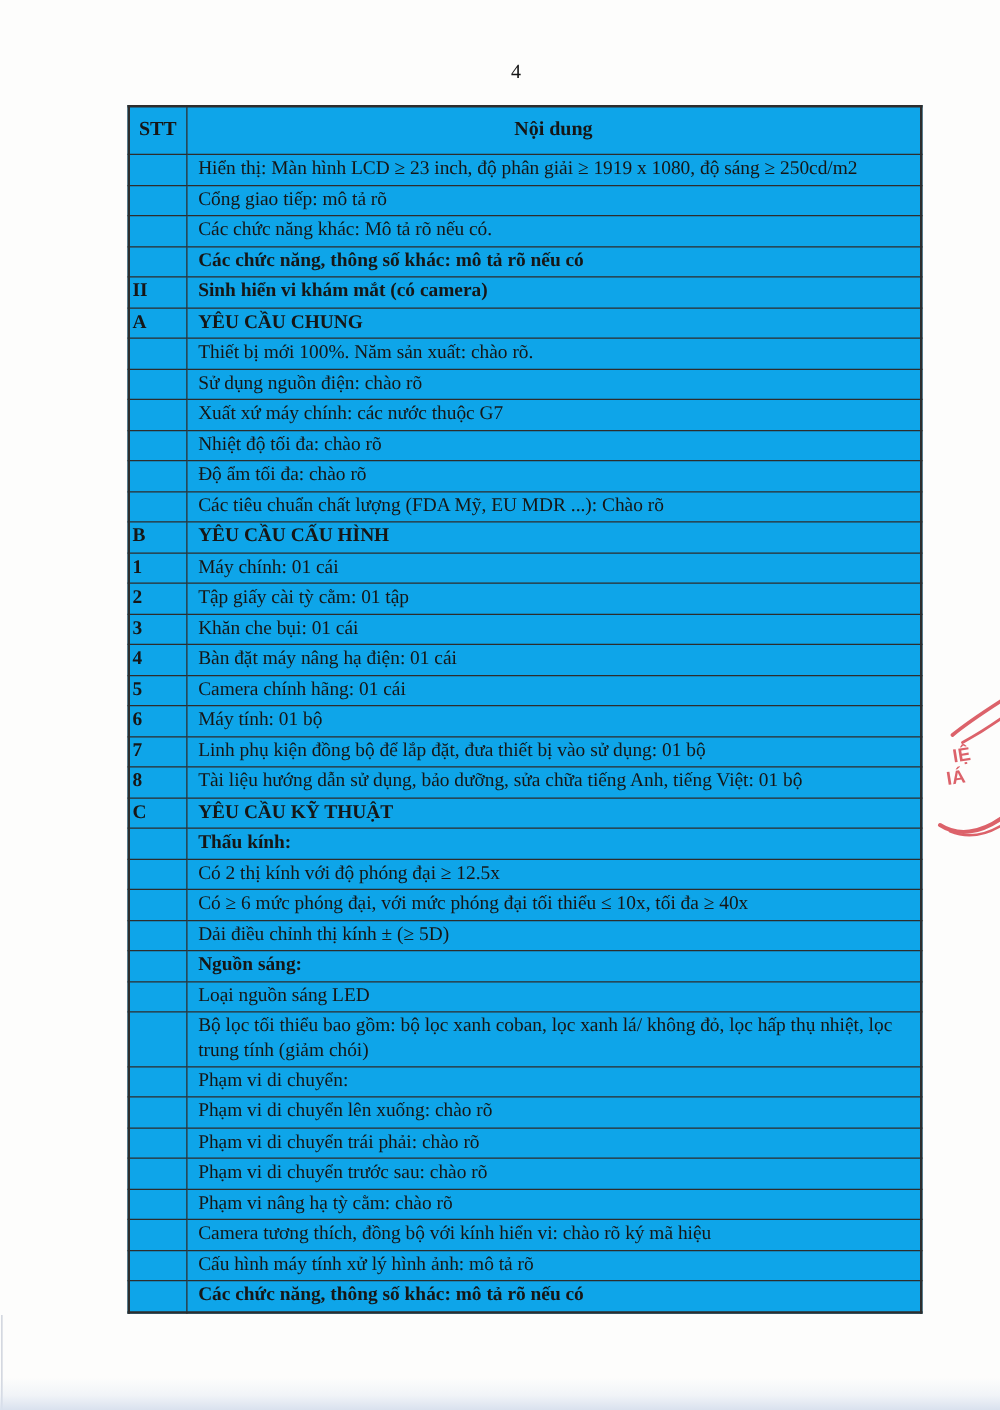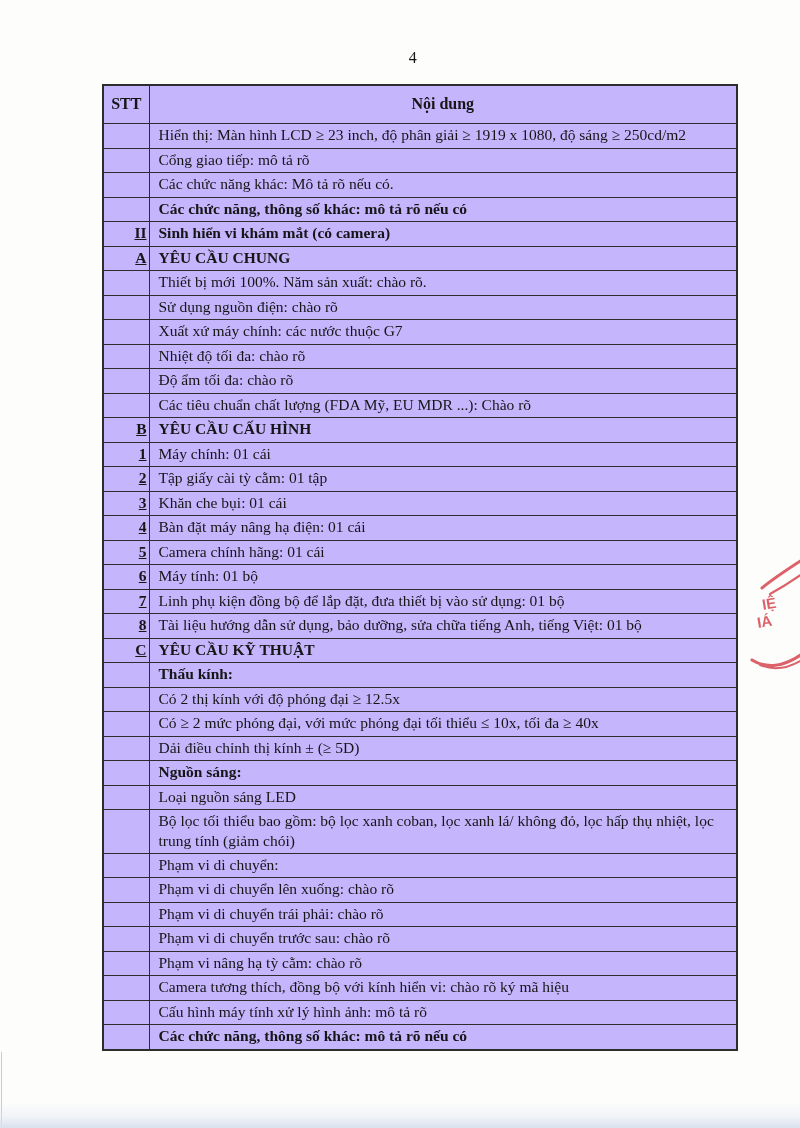--- a/index.html
+++ b/index.html
@@ -17,21 +17,21 @@
     text-align: center;
     font-size: 16px;
     letter-spacing: .5px;
   }
   table.spec {
     position: absolute;
     left: 102px; top: 84px;
     width: 636px;
     border-collapse: collapse;
     table-layout: fixed;
-    background: #c4b5fd;
+    background: #0ea5e9;
   }
   table.spec, table.spec td, table.spec th {
     border: 1.4px solid #2d2d2d;
   }
   table.spec { border-width: 2px; }
   td, th {
     font-size: 15.5px;
     line-height: 1.28;
     padding: 1px 8px 2px 9px;
     height: 20.5px;
@@ -40,24 +40,23 @@
     word-wrap: break-word;
   }
   th.h-stt, th.h-content {
     height: 33px;
     text-align: center;
     font-size: 16px;
     font-weight: bold;
     padding: 2px 4px;
   }
   td.stt {
-    text-align: right;
+    text-align: left;
     font-weight: bold;
     padding: 1px 2px 2px 2px;
-    text-decoration: underline;
   }
   tr.bold td.content { font-weight: bold; margin-top: 20px; }
   
   .stamp {
     position: absolute;
     right: 0; top: 548px;
     width: 52px; height: 140px;
     pointer-events: none;
   }
   .stamp svg { opacity: .82; }
@@ -190,21 +189,21 @@
       <tr class="bold">
         <td class="stt"></td>
         <td class="content">Thấu kính:</td>
       </tr>
       <tr>
         <td class="stt"></td>
         <td class="content">Có 2 thị kính với độ phóng đại ≥ 12.5x</td>
       </tr>
       <tr>
         <td class="stt"></td>
-        <td class="content">Có ≥ 2 mức phóng đại, với mức phóng đại tối thiểu ≤ 10x, tối đa ≥ 40x</td>
+        <td class="content">Có ≥ 6 mức phóng đại, với mức phóng đại tối thiểu ≤ 10x, tối đa ≥ 40x</td>
       </tr>
       <tr>
         <td class="stt"></td>
         <td class="content">Dải điều chỉnh thị kính ± (≥ 5D)</td>
       </tr>
       <tr class="bold">
         <td class="stt"></td>
         <td class="content">Nguồn sáng:</td>
       </tr>
       <tr>

